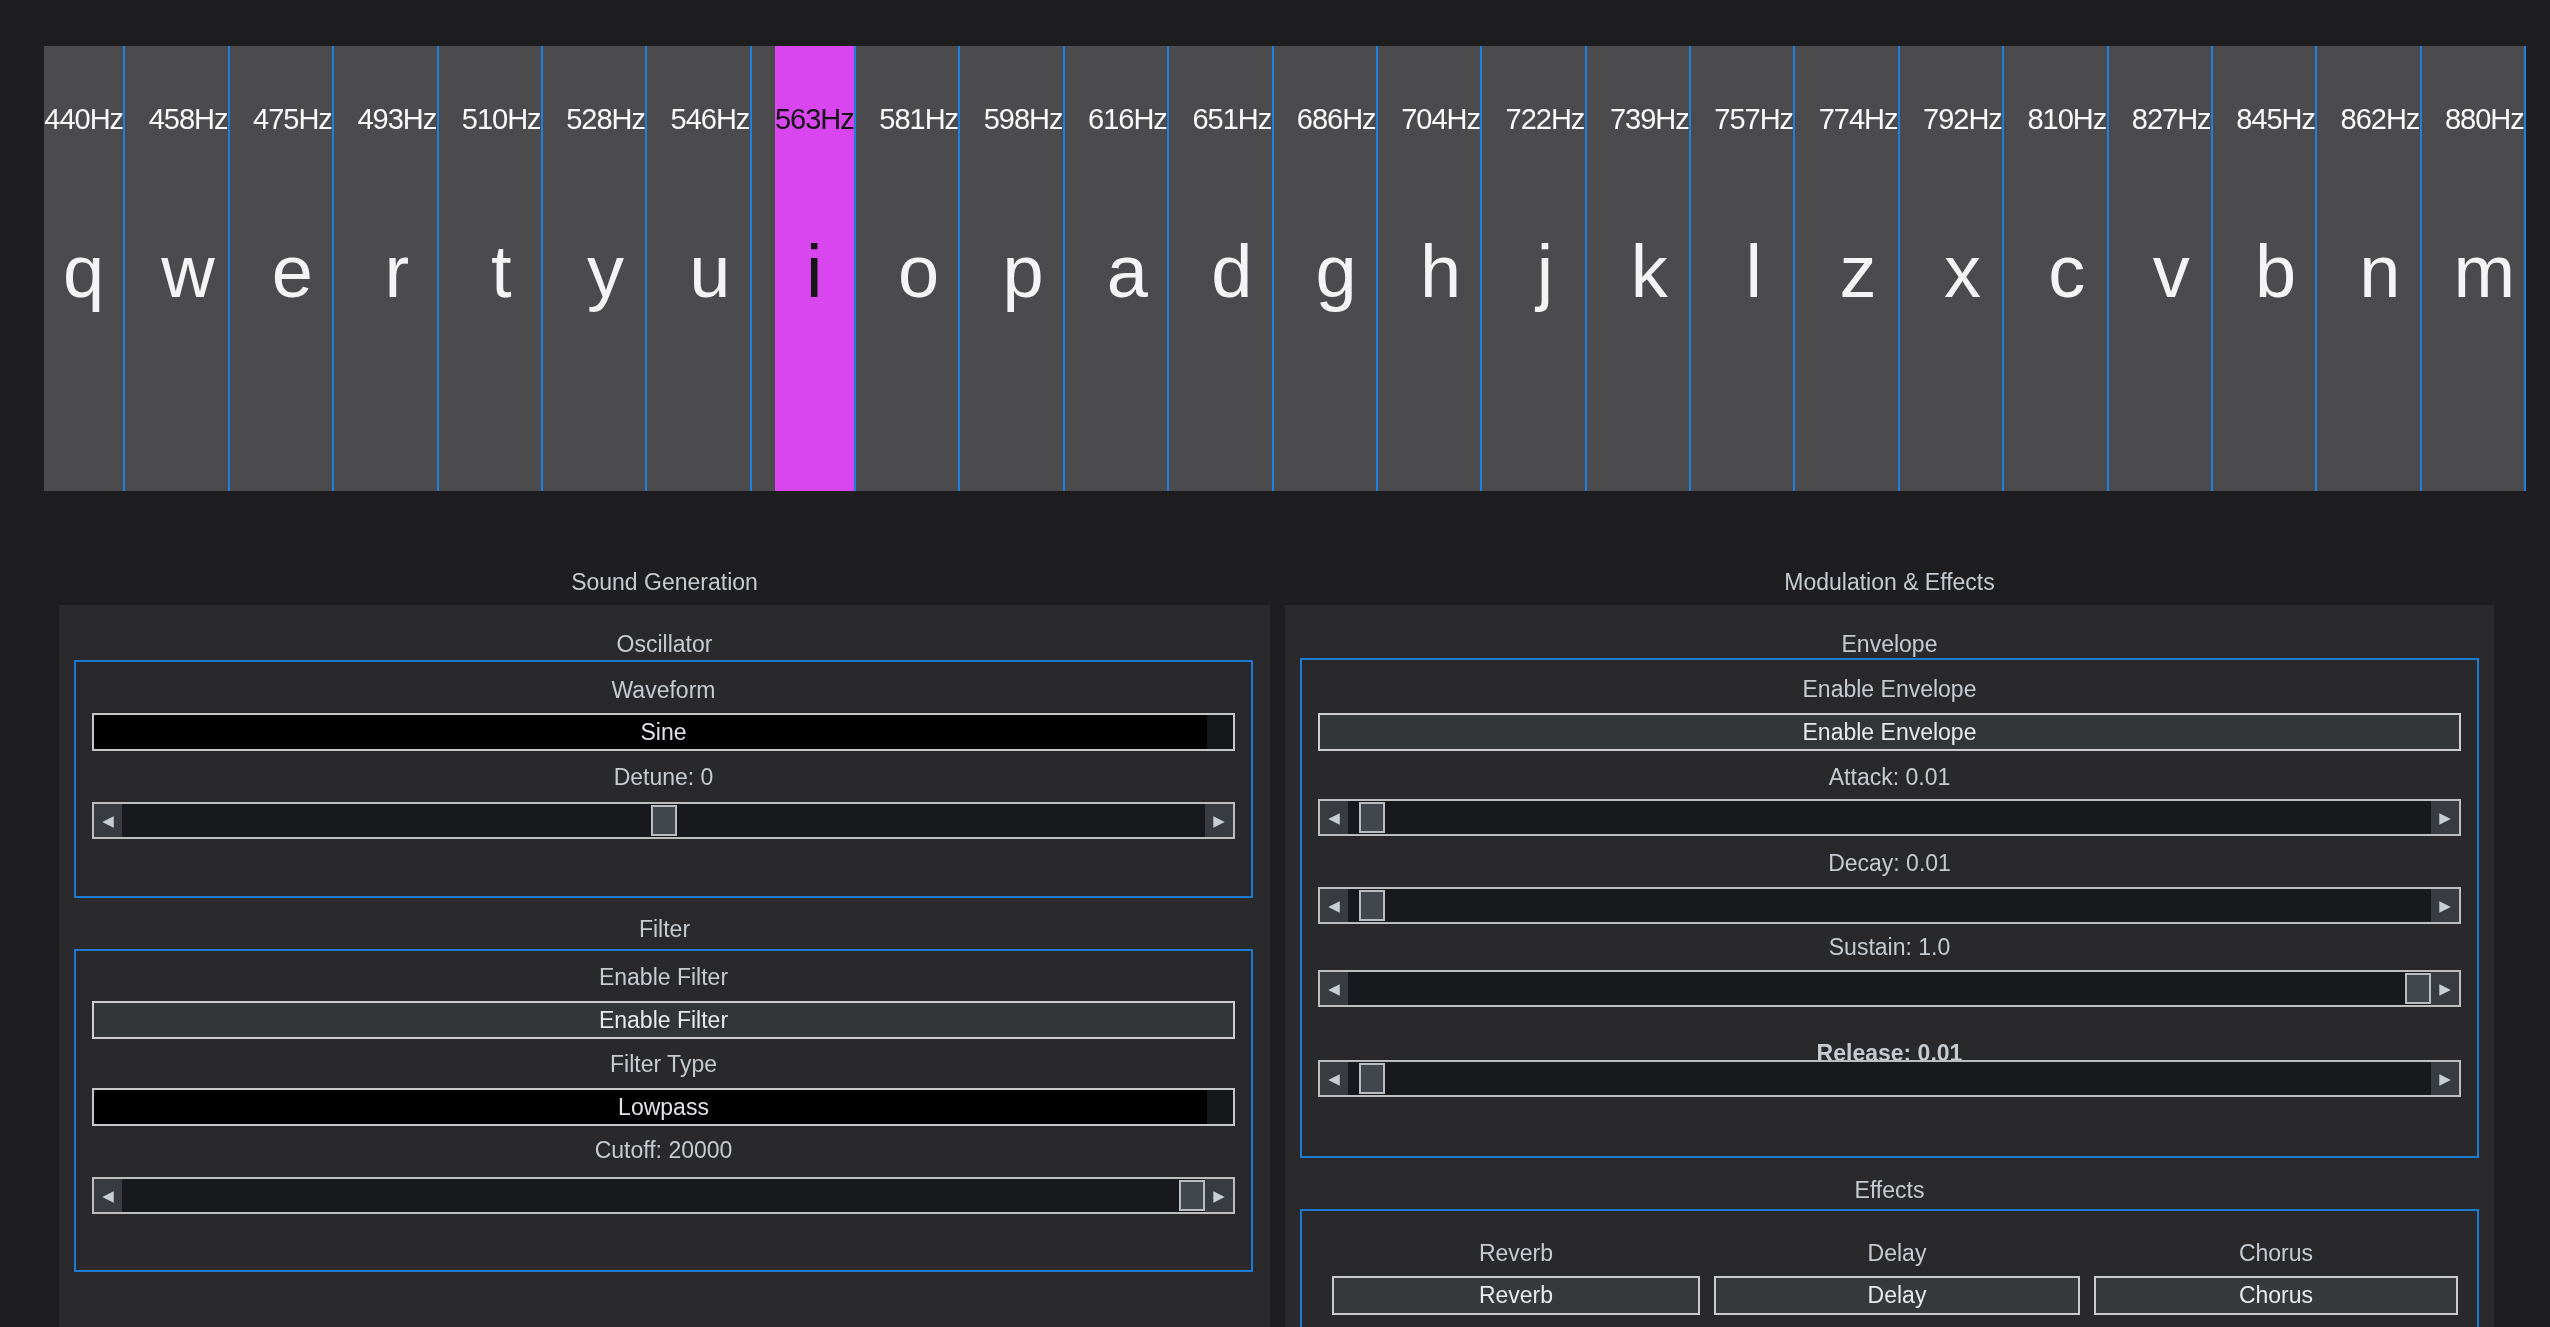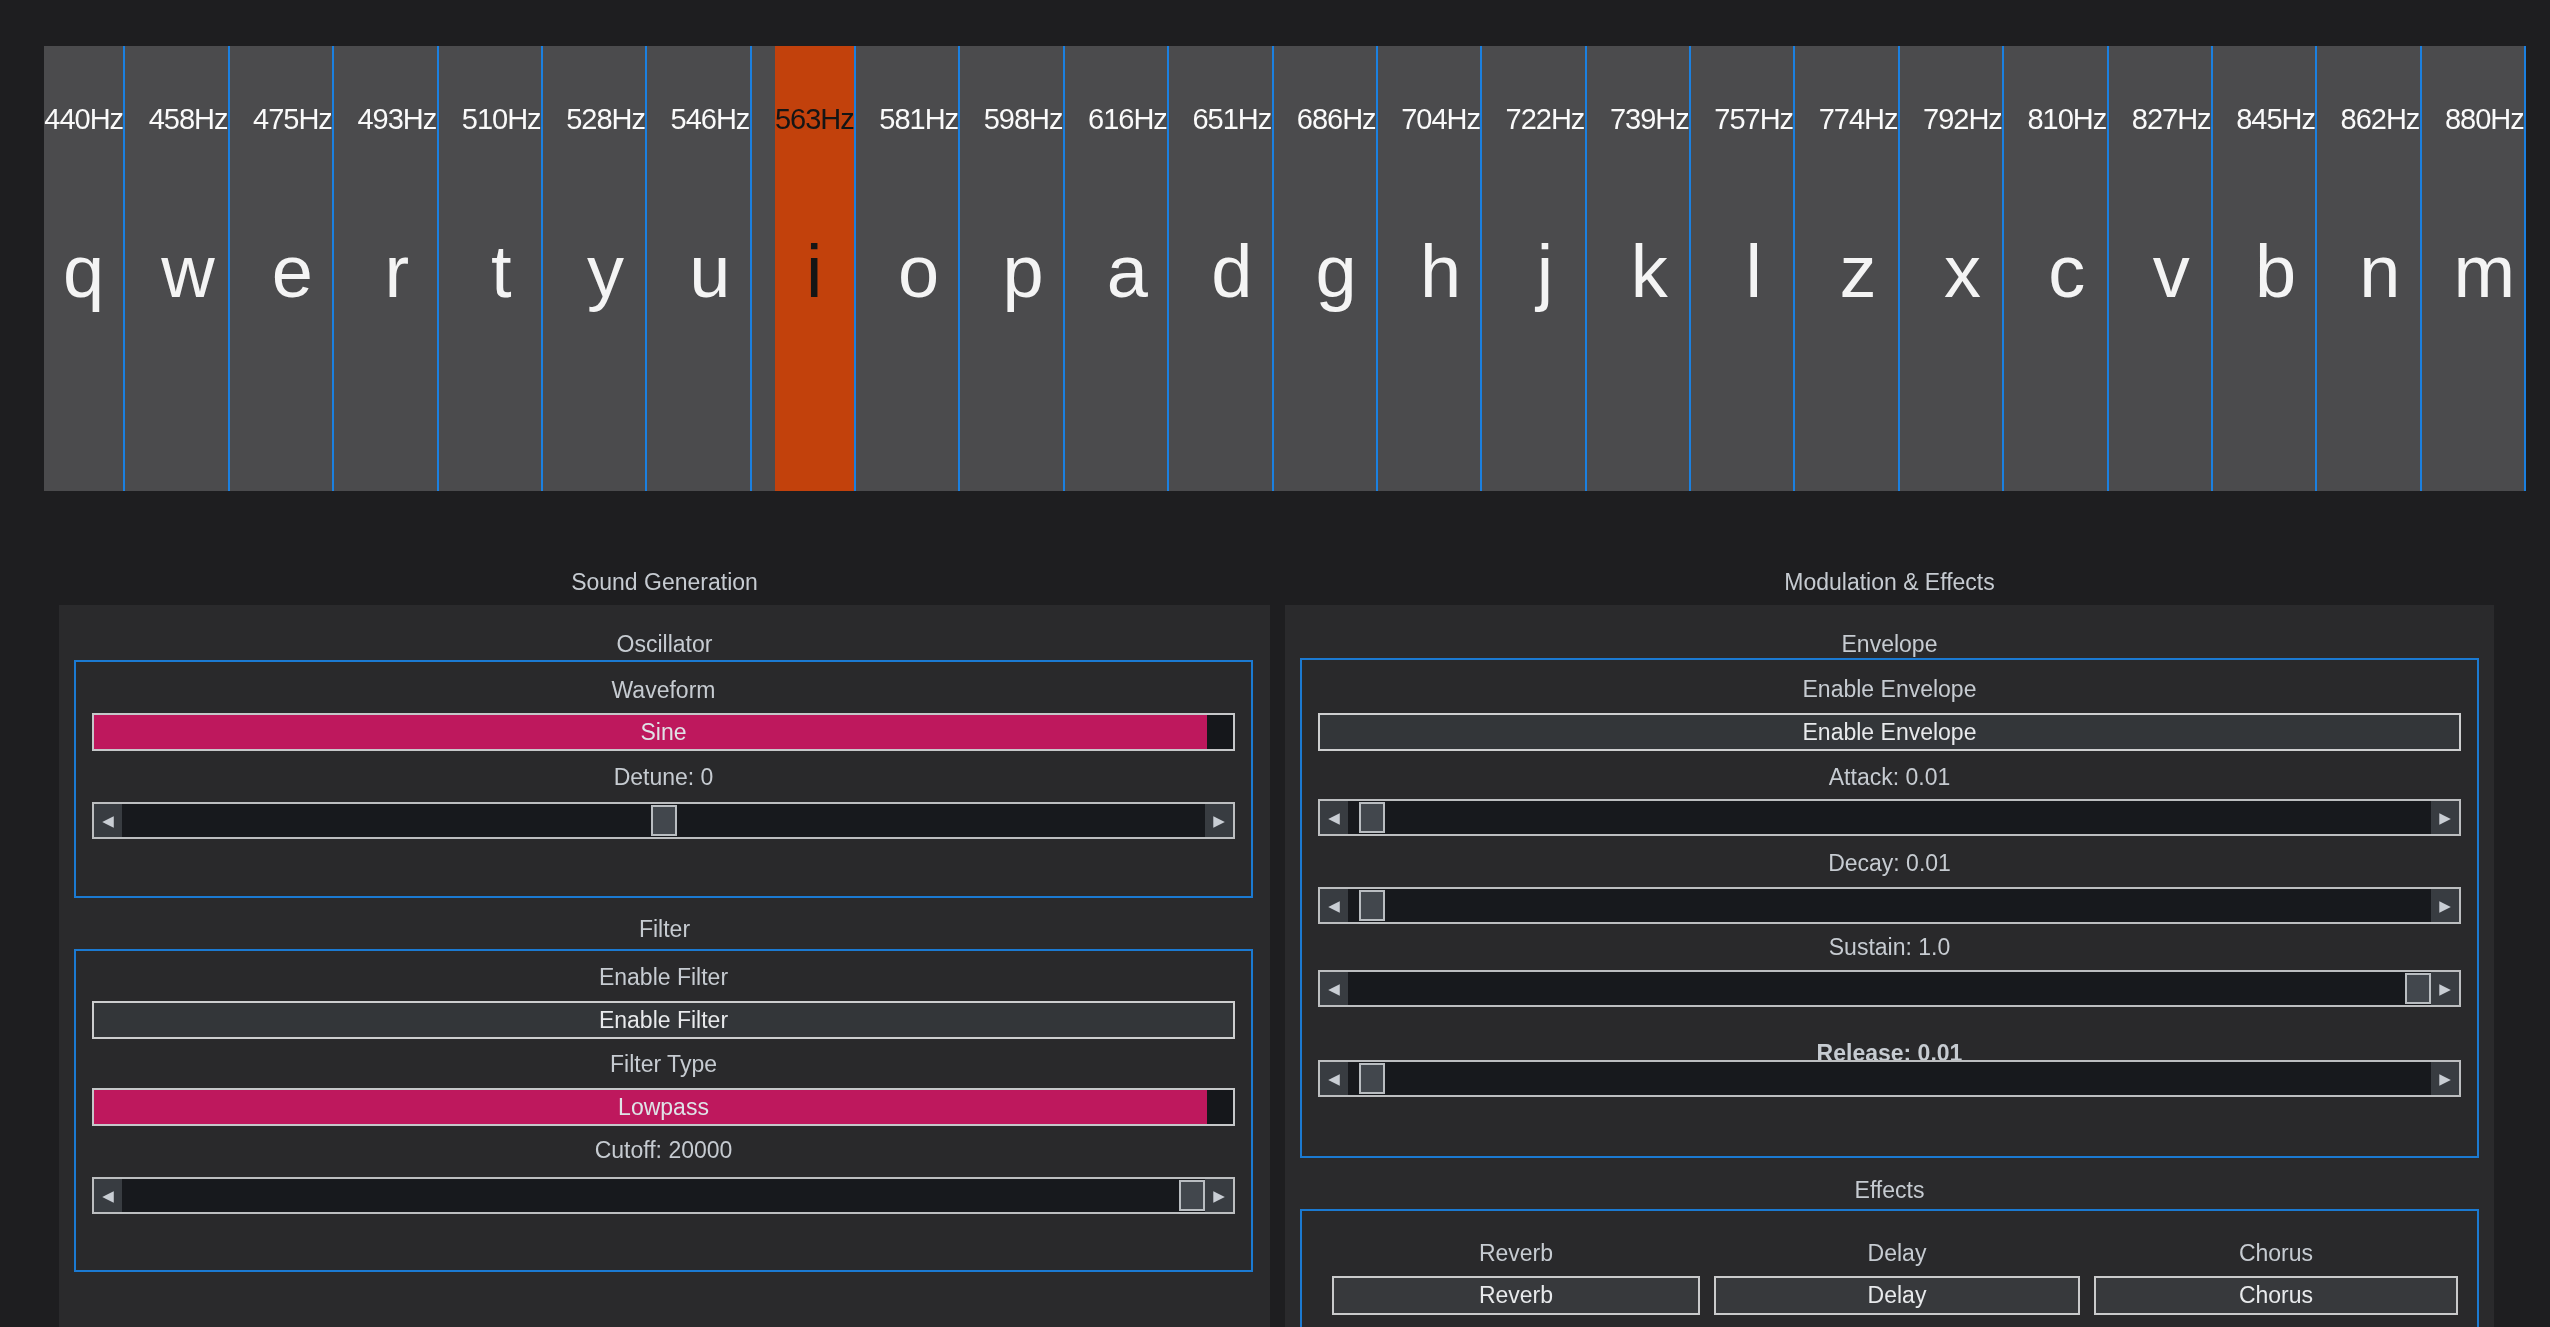--- a/index.html
+++ b/index.html
@@ -11,21 +11,21 @@
   
   .keyboard{
     position:absolute;left:44px;top:46px;width:2482px;height:445px;
     display:flex;background:#4b4b4d;gap:23px;
   }
   .key{
     flex:1;position:relative;background:#4b4b4d;
     border-right:2px solid #1b80e0;box-sizing:border-box;
   }
   .key:last-child{border-right:2px solid #1b80e0;}
-  .key.active{background:#c2410c;}
+  .key.active{background:#d946ef;}
   .key .freq{
     position:absolute;top:57px;left:-6px;right:-6px;text-align:center;
     font-size:29px;line-height:32px;color:#fafafa;white-space:nowrap;
     letter-spacing:-1px;z-index:2;
   }
   .key.active .freq{color:#151515;}
   .key .letter{
     position:absolute;top:184px;left:0;right:0;text-align:center;
     font-size:74px;line-height:84px;color:#f4f4f4;
   }
@@ -47,21 +47,21 @@
     position:absolute;left:15px;width:1179px;box-sizing:border-box;
     border:2px solid #1b7ad2;background:#29292b;
   }
   .ctl-label{
     position:absolute;left:0;right:0;text-align:center;
     font-size:23px;line-height:26px;color:#c6cbd1;
   }
   
   .dropdown{
     position:absolute;left:16px;right:16px;height:38px;box-sizing:border-box;
-    background:#be185d;border:2px solid #c5c7c9;
+    background:#000000;border:2px solid #c5c7c9;
     display:flex;align-items:center;justify-content:center;cursor:pointer;
   }
   .dropdown .dd-text{
     font-size:23px;color:#dfe3e7;
   }
   .dropdown .dd-arrow-area{
     position:absolute;top:0;right:0;width:26px;height:100%;background:#15171b;
   }
   .btn{
     position:absolute;left:16px;right:16px;height:38px;box-sizing:border-box;

